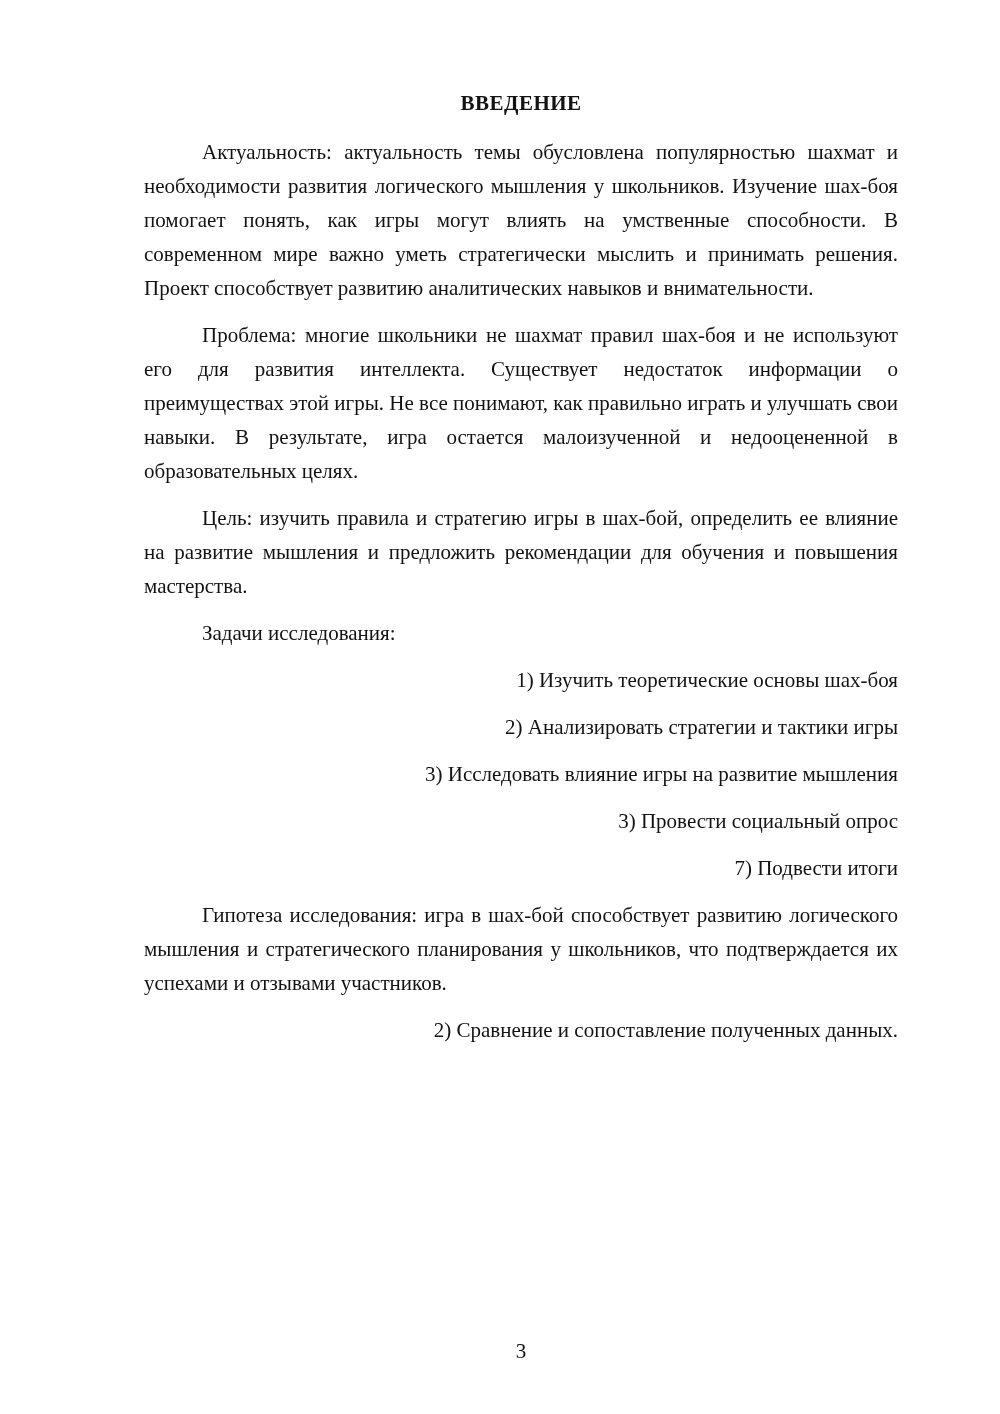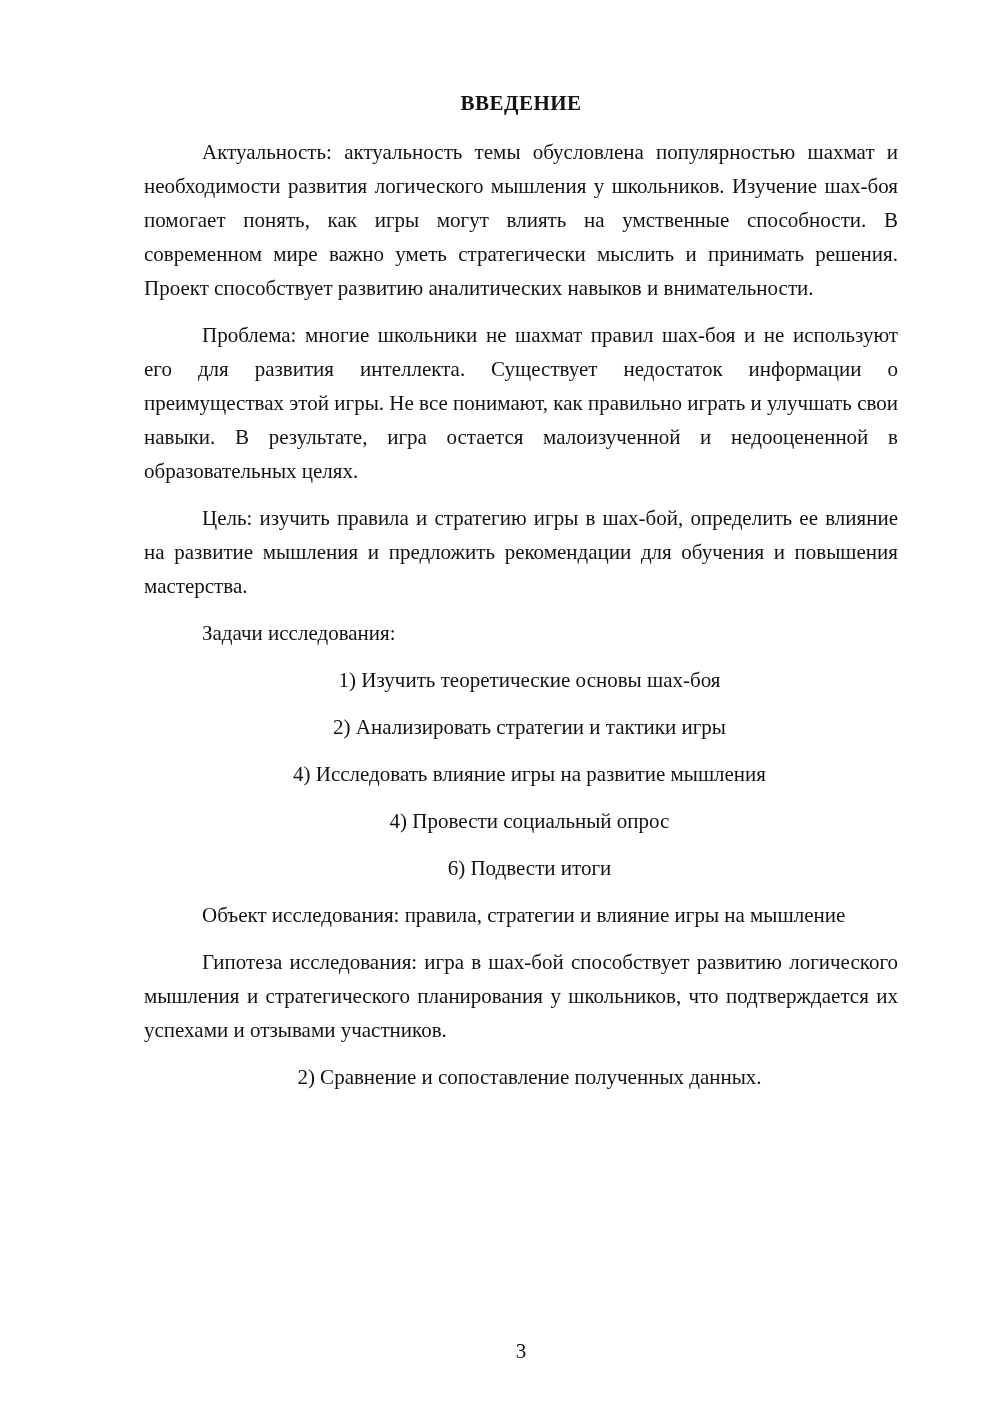--- a/index.html
+++ b/index.html
@@ -29,21 +29,21 @@
     p {
       margin: 0 0 13px 0;
       padding: 0;
     }
     .para {
       text-align: justify;
       text-indent: 58px;
     }
     .list-item {
       margin-left: 17px;
-      text-align: center;
+      text-align: right;
     }
     .page-number {
       position: absolute;
       left: 144px;
       right: 70px;
       bottom: 46px;
       text-align: center;
       font-size: 21px;
     }
   </style>
@@ -57,25 +57,24 @@
   <p class="para">Актуальность: актуальность темы обусловлена популярностью шахмат и необходимости развития логического мышления у школьников. Изучение шах-боя помогает понять, как игры могут влиять на умственные способности. В современном мире важно уметь стратегически мыслить и принимать решения. Проект способствует развитию аналитических навыков и внимательности.</p>
 
   <p class="para">Проблема: многие школьники не шахмат правил шах-боя и не используют его для развития интеллекта. Существует недостаток информации о преимуществах этой игры. Не все понимают, как правильно играть и улучшать свои навыки. В результате, игра остается малоизученной и недооцененной в образовательных целях.</p>
 
   <p class="para">Цель: изучить правила и стратегию игры в шах-бой, определить ее влияние на развитие мышления и предложить рекомендации для обучения и повышения мастерства.</p>
 
   <p class="para">Задачи исследования:</p>
 
   <p class="list-item">1) Изучить теоретические основы шах-боя</p>
   <p class="list-item">2) Анализировать стратегии и тактики игры</p>
-  <p class="list-item">4) Исследовать влияние игры на развитие мышления</p>
-  <p class="list-item">4) Провести социальный опрос</p>
-  <p class="list-item">6) Подвести итоги</p>
+  <p class="list-item">3) Исследовать влияние игры на развитие мышления</p>
+  <p class="list-item">3) Провести социальный опрос</p>
+  <p class="list-item">7) Подвести итоги</p>
 
-  <p class="para">Объект исследования: правила, стратегии и влияние игры на мышление</p>
 
 
   <p class="para">Гипотеза исследования: игра в шах-бой способствует развитию логического мышления и стратегического планирования у школьников, что подтверждается их успехами и отзывами участников.</p>
 
 
   <p class="list-item">2) Сравнение и сопоставление полученных данных.</p>
 
   <div class="page-number">3</div>
 
 </div>

